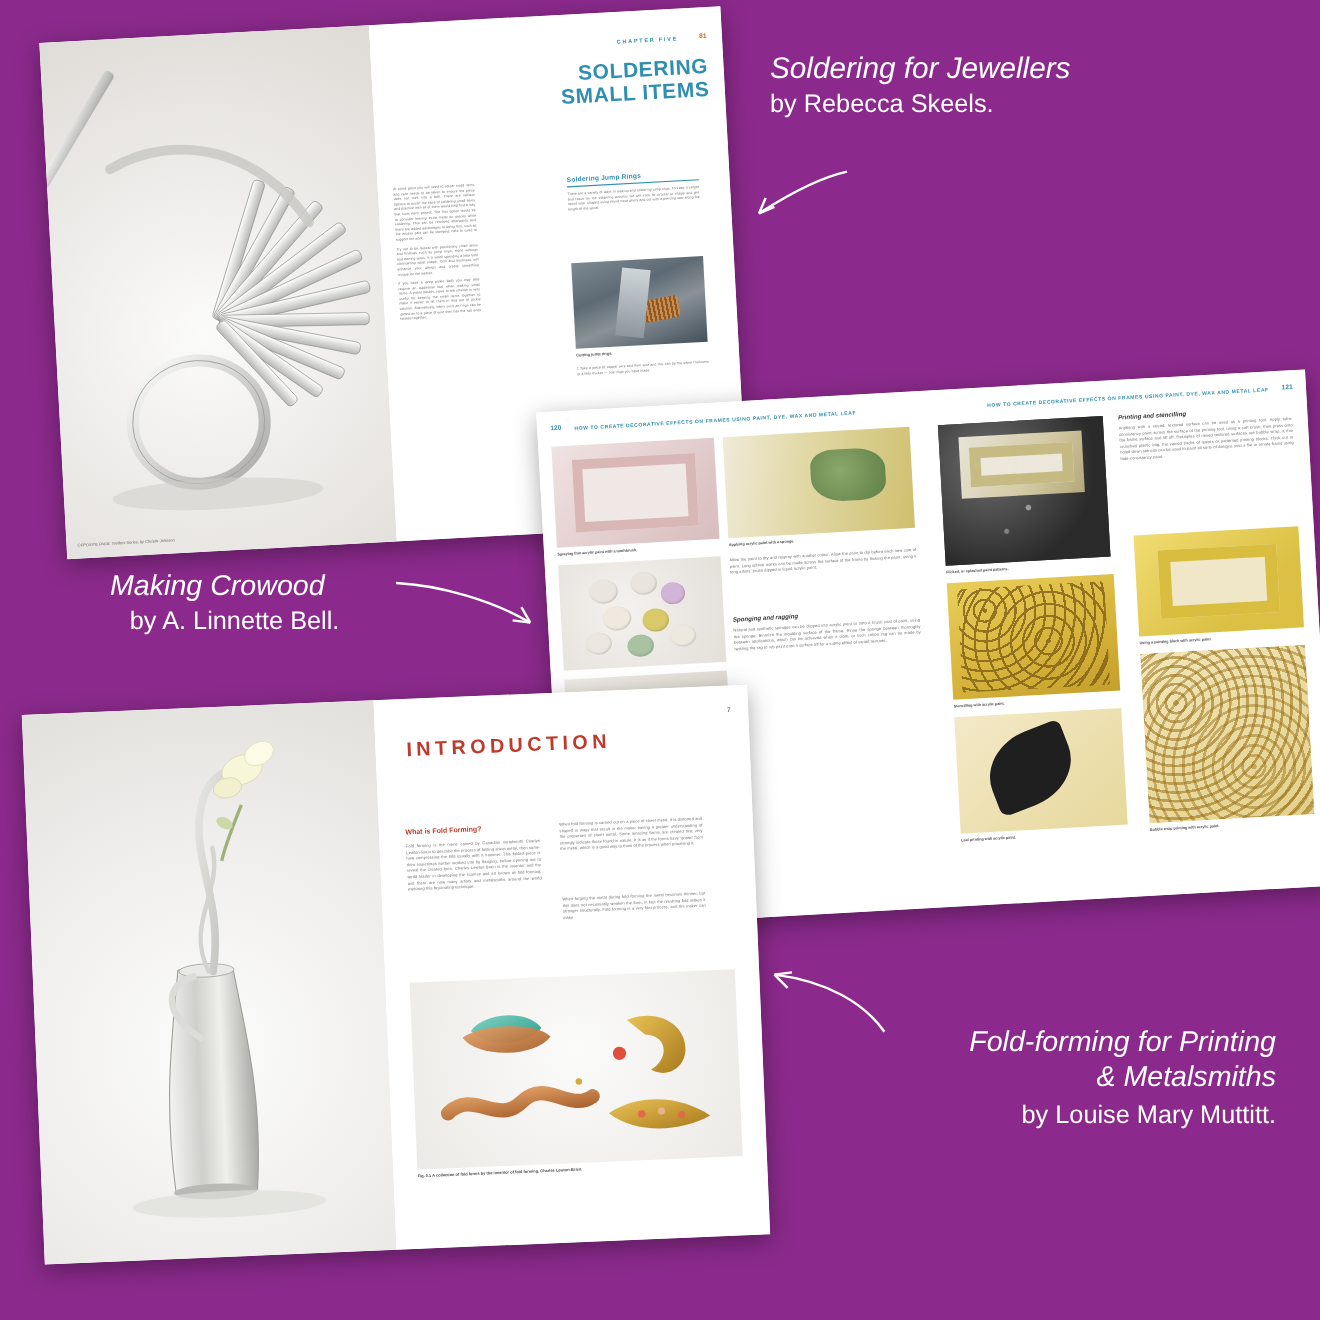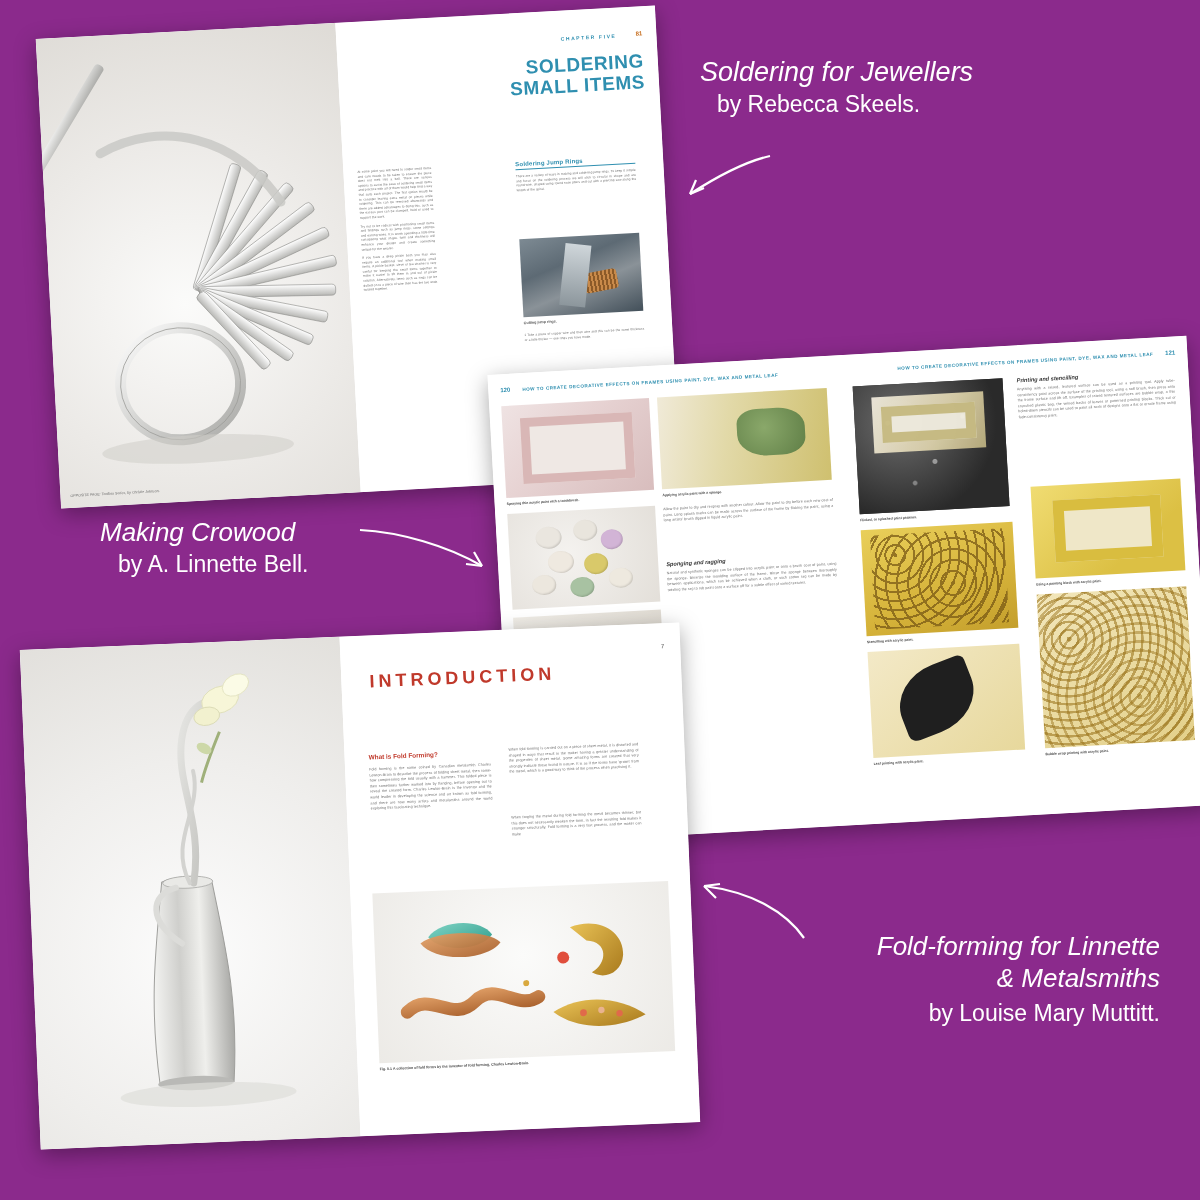--- a/index.html
+++ b/index.html
@@ -359,22 +359,22 @@
     font-style: italic;
     font-size: 27px;
     line-height: 33px;
     white-space: nowrap;
   }
   .label .by {
     font-size: 23px;
     line-height: 31px;
     white-space: nowrap;
   }
-  #label-soldering { left: 700px; top: 56px; text-align: left; }
-  #label-soldering .by { text-align: center; padding-right: 36px; }
+  #label-soldering { left: 700px; top: 46px; text-align: left; }
+  #label-soldering .by { text-align: left; padding-right: 36px; }
   #label-frames { left: 100px; top: 516px; }
   #label-frames .title { font-size: 26px; }
   #label-frames .by { padding-left: 18px; }
   #label-fold { left: 740px; top: 930px; text-align: right; width: 420px; }
   #label-fold .title { font-size: 26px; line-height: 32px; white-space: normal; }
   #label-fold .by { margin-top: 4px; }
 
   .arrow { position: absolute; pointer-events: none; }
 
   .footer {
@@ -648,21 +648,21 @@
     <div class="title">Making Crowood</div>
     <div class="by">by A. Linnette Bell.</div>
   </div>
   <svg class="arrow" style="left:356px;top:520px;" width="140" height="64" viewBox="0 0 140 64">
     <path d="M4,10 C44,12 92,26 126,46" stroke="#ffffff" stroke-width="2.2" fill="none"></path>
     <path d="M126,46 L110,44 M126,46 L118,32" stroke="#ffffff" stroke-width="2.2" fill="none"></path>
   </svg>
 
   <div class="label" id="label-fold">
     <div class="title">
-      <div>Fold-forming for Linnette</div>
+      <div>Fold-forming for Printing</div>
       <div>&amp; Metalsmiths</div>
     </div>
     <div class="by">by Louise Mary Muttitt.</div>
   </div>
   <svg class="arrow" style="left:690px;top:872px;" width="120" height="74" viewBox="0 0 120 74">
     <path d="M114,66 C96,40 62,20 14,14" stroke="#ffffff" stroke-width="2.2" fill="none"></path>
     <path d="M14,14 L30,12 M14,14 L26,26" stroke="#ffffff" stroke-width="2.2" fill="none"></path>
   </svg>
 
 </div>

